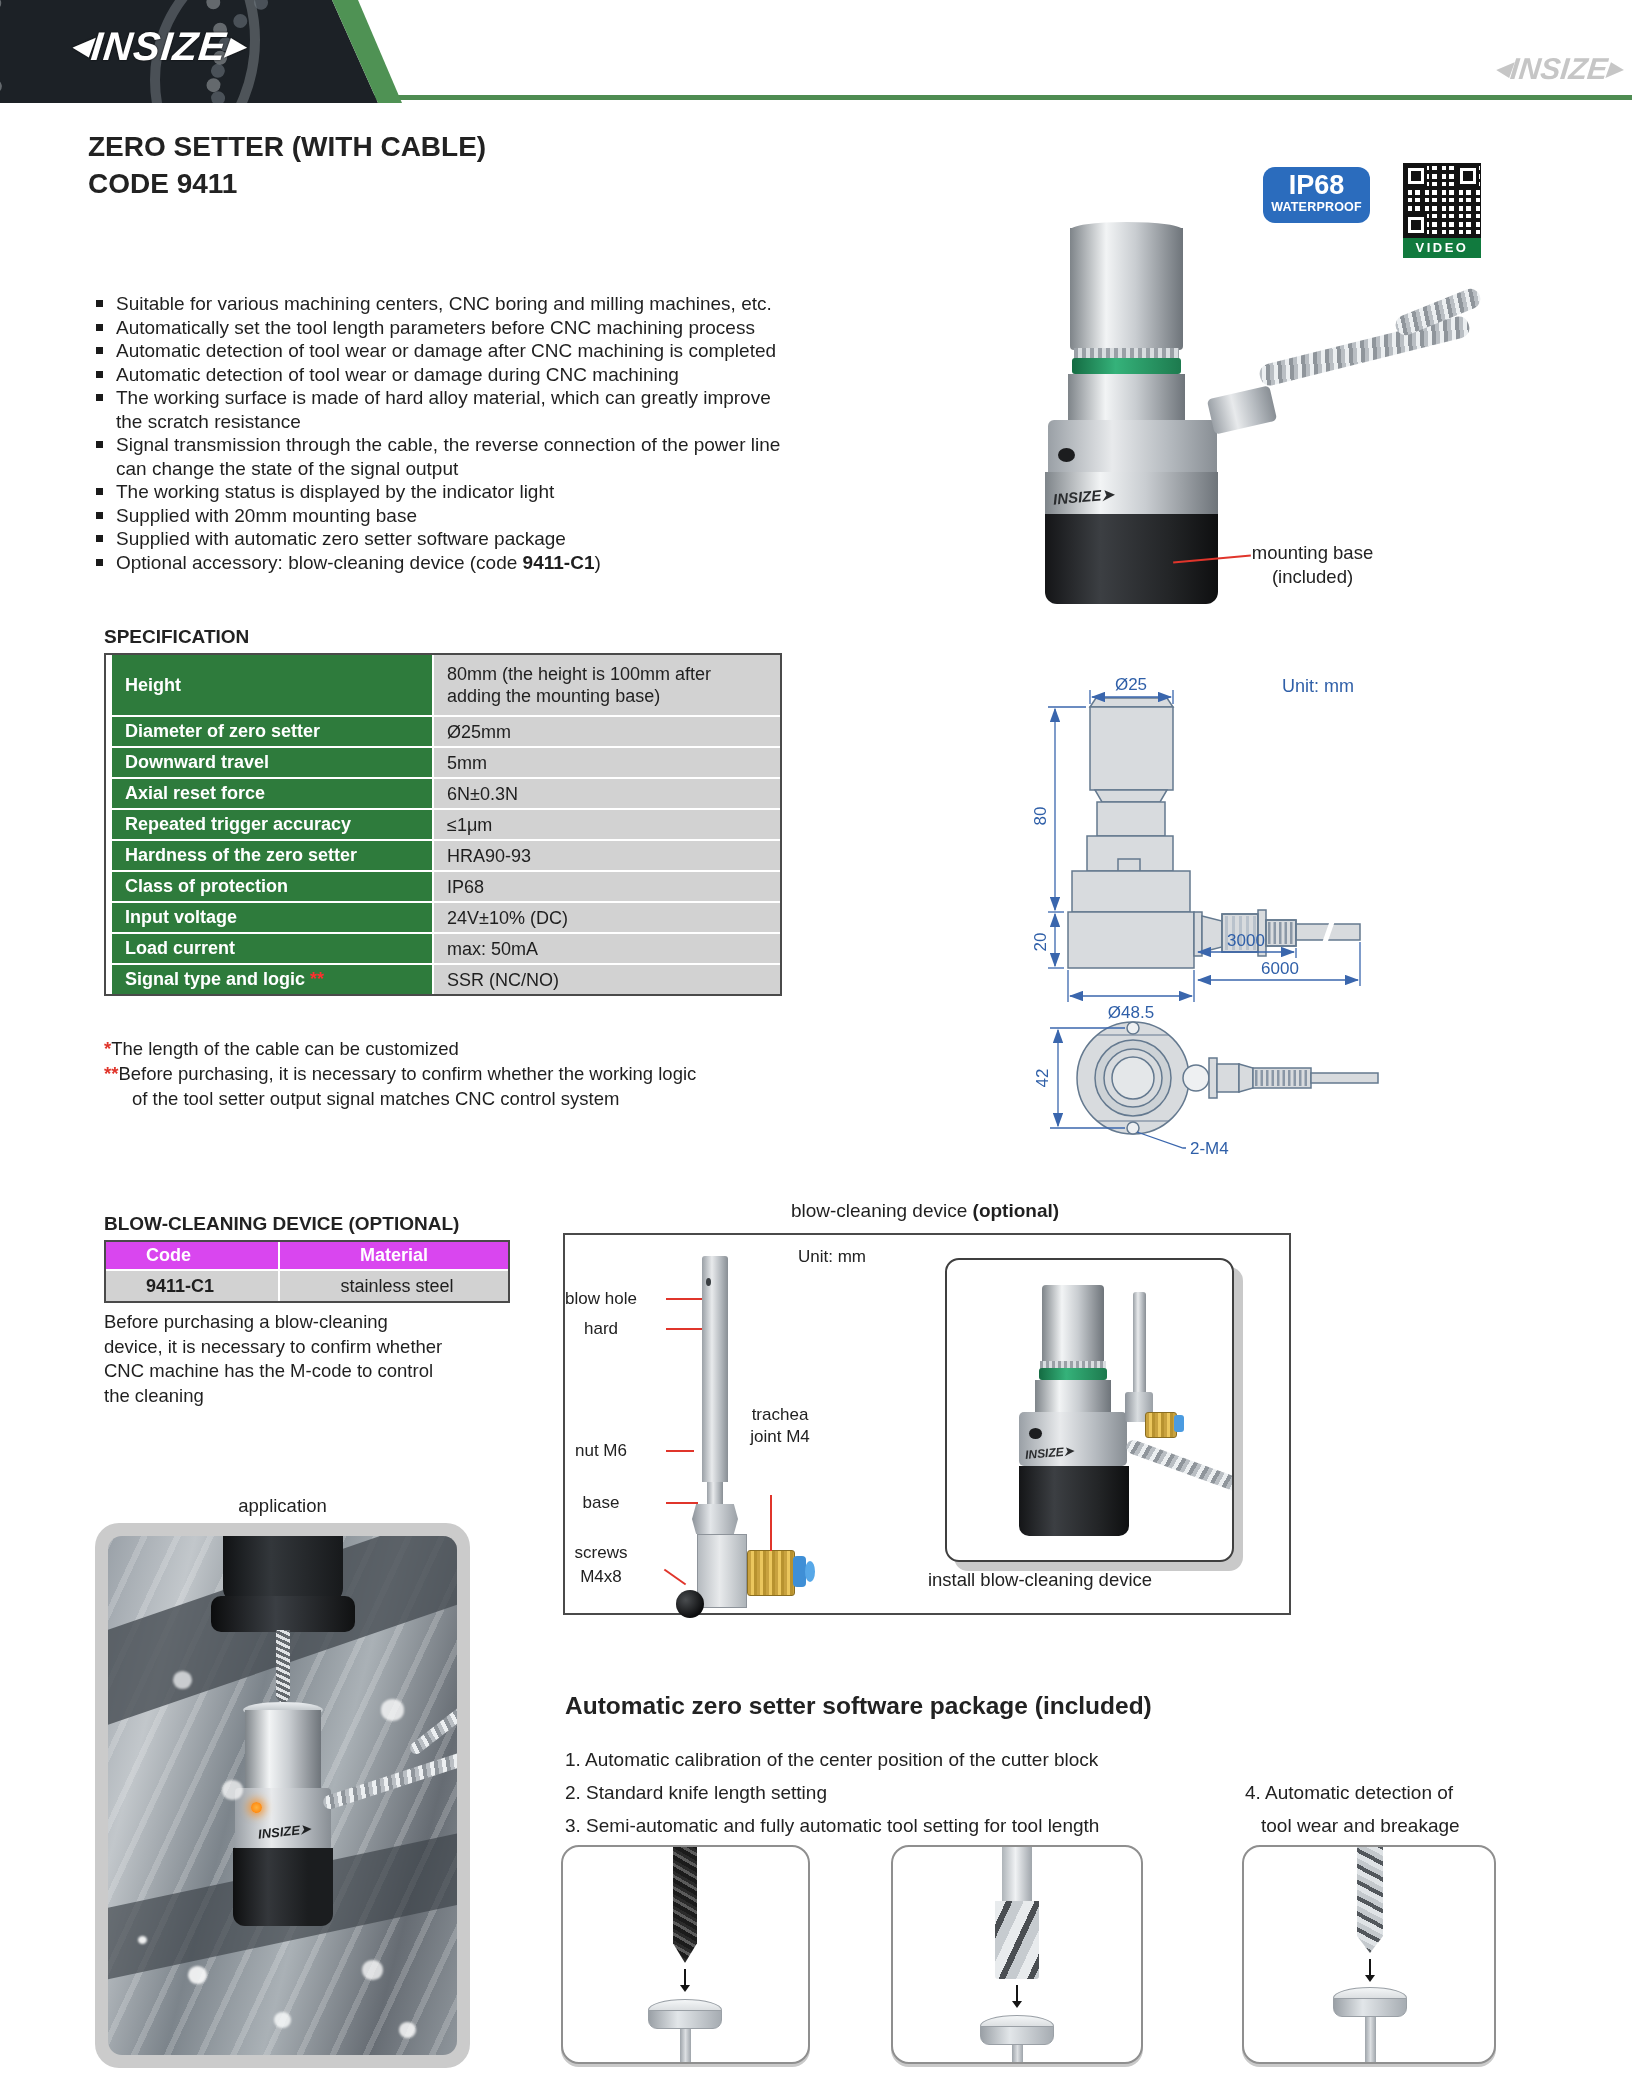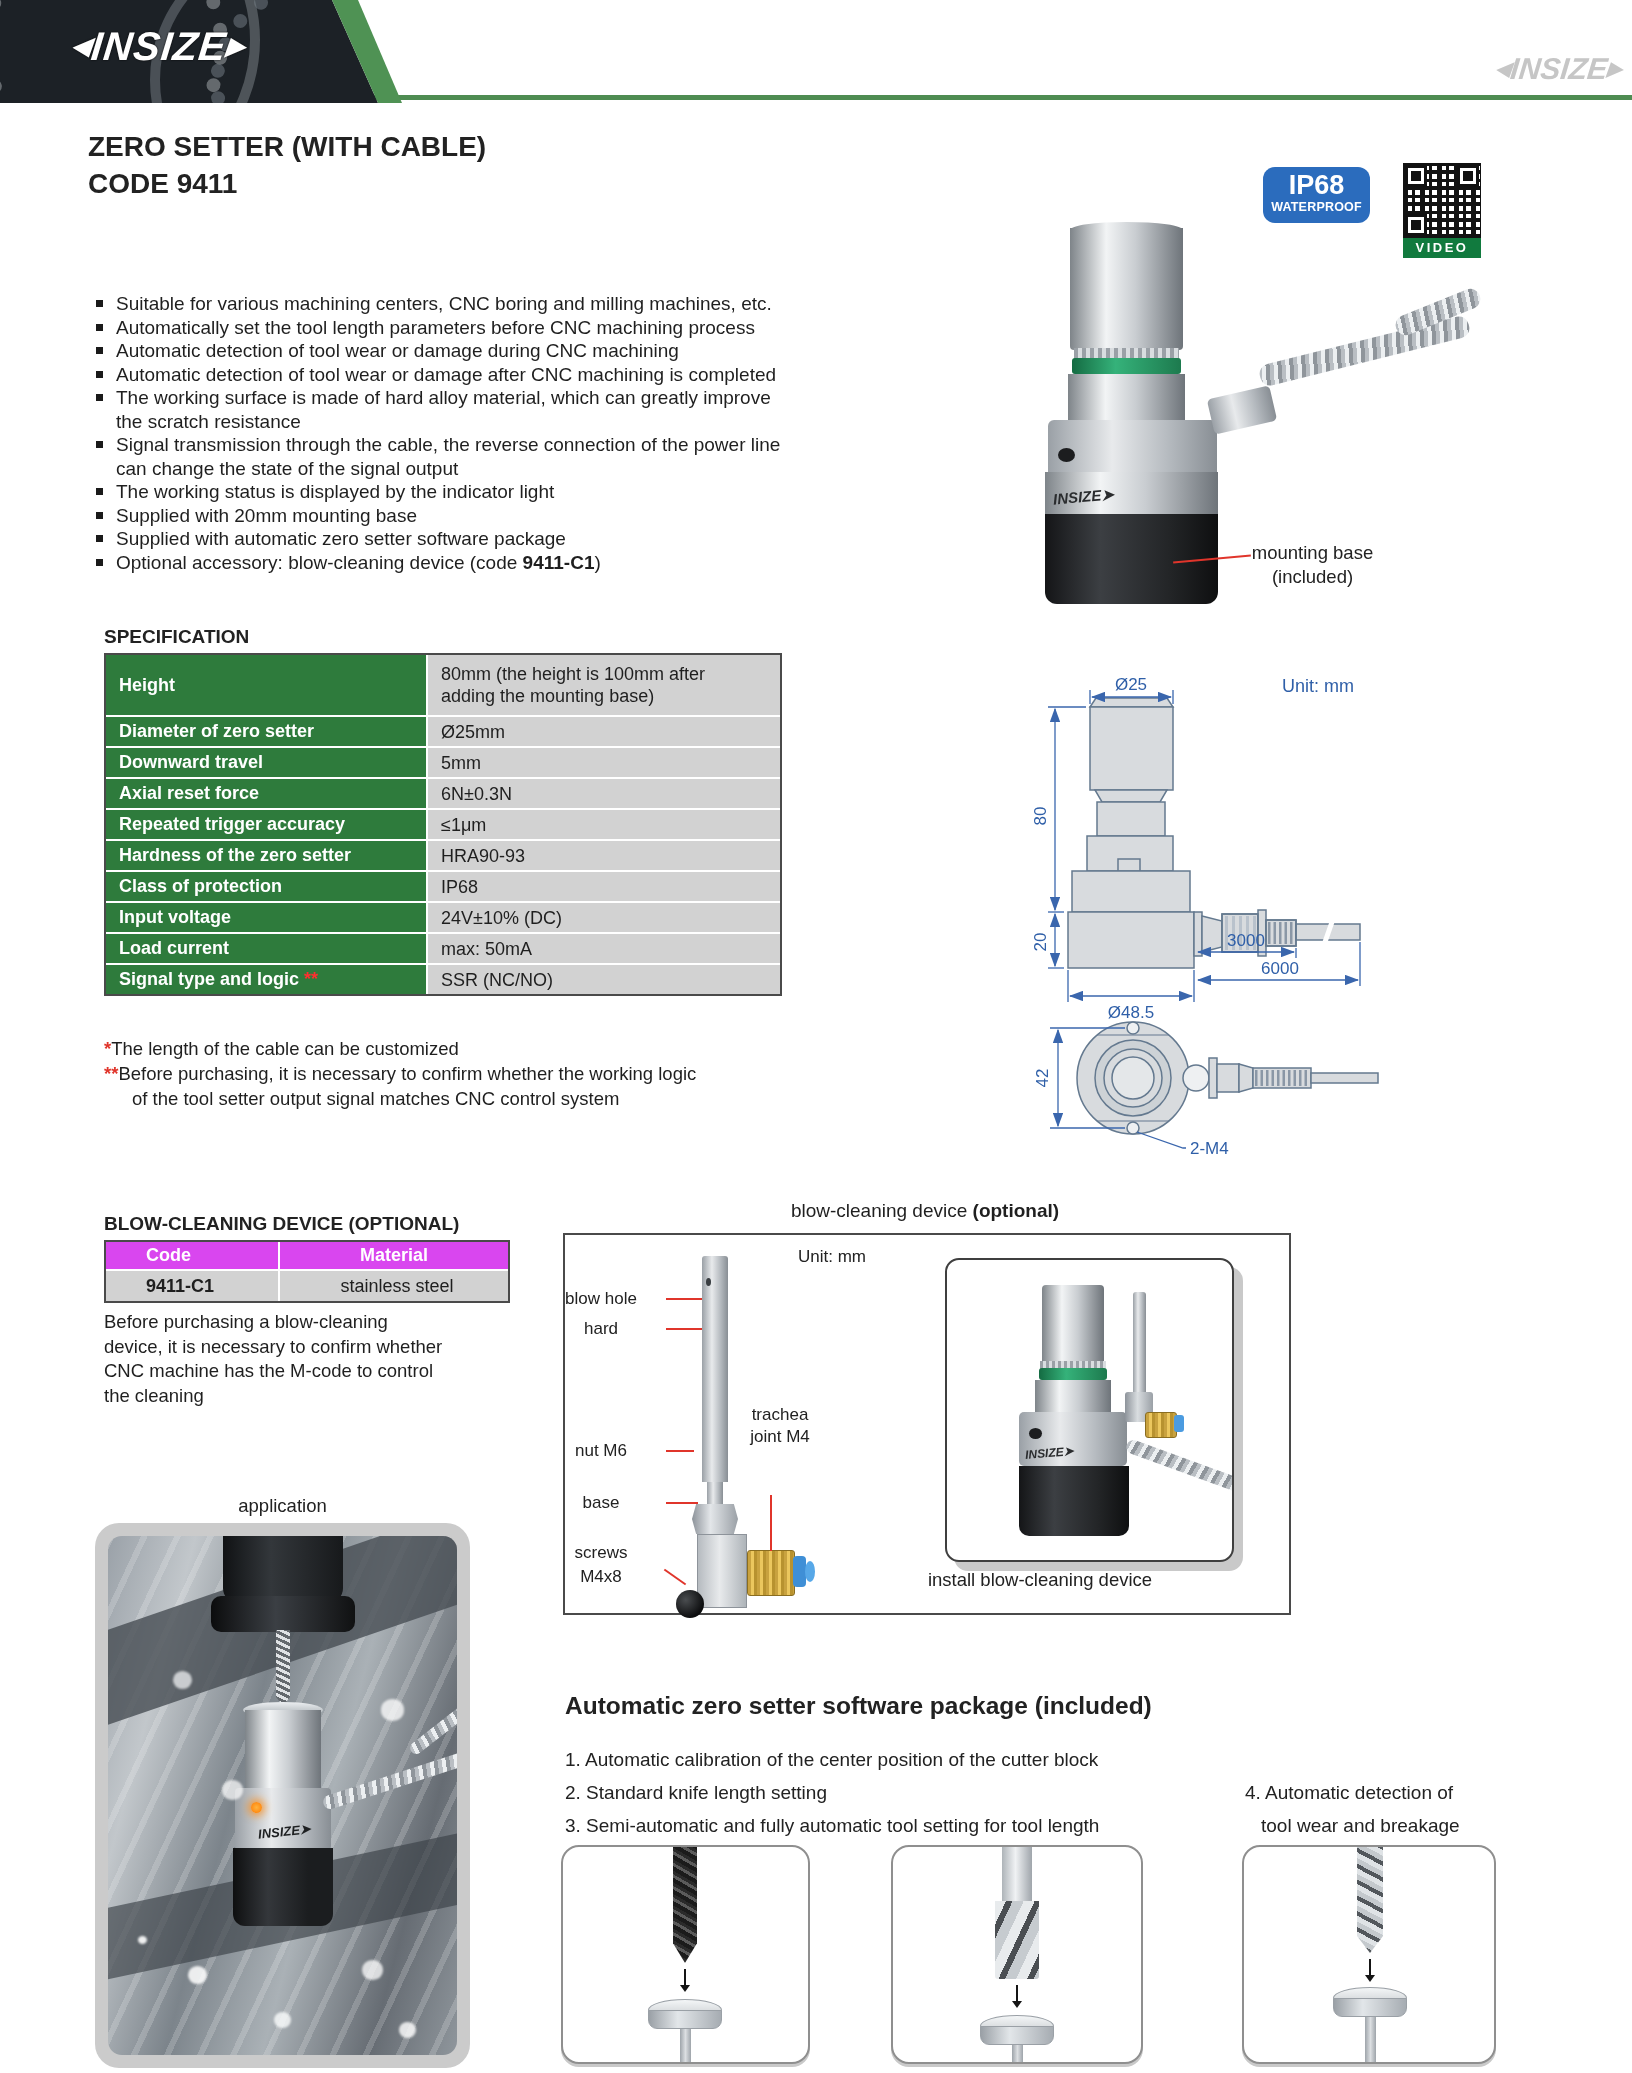--- a/index.html
+++ b/index.html
@@ -27,21 +27,21 @@
   .qr .fin::after{content:"";position:absolute;left:3px;top:3px;width:10px;height:10px;background:#111;}
   .video-bar{left:1403px;top:238px;width:78px;height:20px;background:#117A3E;color:#fff;font-size:13px;font-weight:bold;letter-spacing:2.5px;text-align:center;line-height:20px;}
   
   .features{left:96px;top:292px;width:810px;list-style:none;margin:0;padding:0;font-size:19px;line-height:23.5px;}
   .features li{position:relative;margin:0 0 0 20px;white-space:pre-line;}
   .features li::before{content:"";position:absolute;left:-20px;top:8px;width:7px;height:7px;background:#1a1a1a;}
   .b{font-weight:bold;}
   
   .sec-head{font-size:19px;font-weight:bold;color:#222;}
   .spec-table{left:104px;top:653px;width:674px;border:2px solid #4a4a4a;background:#fff;}
-  .srow{display:flex;margin-bottom:2px;}
+  .srow{display:flex;margin-bottom:2px;padding-left:6px;}
   .srow:last-child{margin-bottom:0;}
   .sl{width:320px;background:#2E7B3C;color:#fff;font-weight:bold;font-size:18px;display:flex;align-items:center;padding-left:13px;box-sizing:border-box;}
   .star{color:#ff2f2f;font-weight:bold;margin-left:5px;}
   .sv{flex:1;background:#D2D2D2;font-size:18px;display:flex;align-items:center;padding-left:13px;margin-left:2px;white-space:pre-line;line-height:22px;}
   .h60{height:60px;} .h29{height:29px;}
   .footnote{left:104px;top:1036px;width:740px;font-size:18.5px;line-height:25px;}
   .fn{padding-left:28px;text-indent:-28px;white-space:pre-line;}
   .fstar{color:#E0352B;font-weight:bold;}
   
   svg text{font-family:"Liberation Sans",sans-serif;}
@@ -111,22 +111,22 @@
   <div class="abs qr">
     <div class="fin" style="left:2px;top:2px;"></div>
     <div class="fin" style="right:2px;top:2px;"></div>
     <div class="fin" style="left:2px;bottom:2px;"></div>
   </div>
   <div class="abs video-bar">VIDEO</div>
 
   <ul class="abs features">
     <li><span>Suitable for various machining centers, CNC boring and milling machines, etc.</span><span class="b"></span><span></span></li>
     <li><span>Automatically set the tool length parameters before CNC machining process</span><span class="b"></span><span></span></li>
+    <li><span>Automatic detection of tool wear or damage after CNC machining is completed</span><span class="b"></span><span></span></li>
     <li><span>Automatic detection of tool wear or damage during CNC machining</span><span class="b"></span><span></span></li>
-    <li><span>Automatic detection of tool wear or damage after CNC machining is completed</span><span class="b"></span><span></span></li>
     <li><span>The working surface is made of hard alloy material, which can greatly improve
 the scratch resistance</span><span class="b"></span><span></span></li>
     <li><span>Signal transmission through the cable, the reverse connection of the power line
 can change the state of the signal output</span><span class="b"></span><span></span></li>
     <li><span>The working status is displayed by the indicator light</span><span class="b"></span><span></span></li>
     <li><span>Supplied with 20mm mounting base</span><span class="b"></span><span></span></li>
     <li><span>Supplied with automatic zero setter software package</span><span class="b"></span><span></span></li>
     <li><span>Optional accessory: blow-cleaning device (code </span><span class="b">9411-C1</span><span>)</span></li>
   </ul>
 

